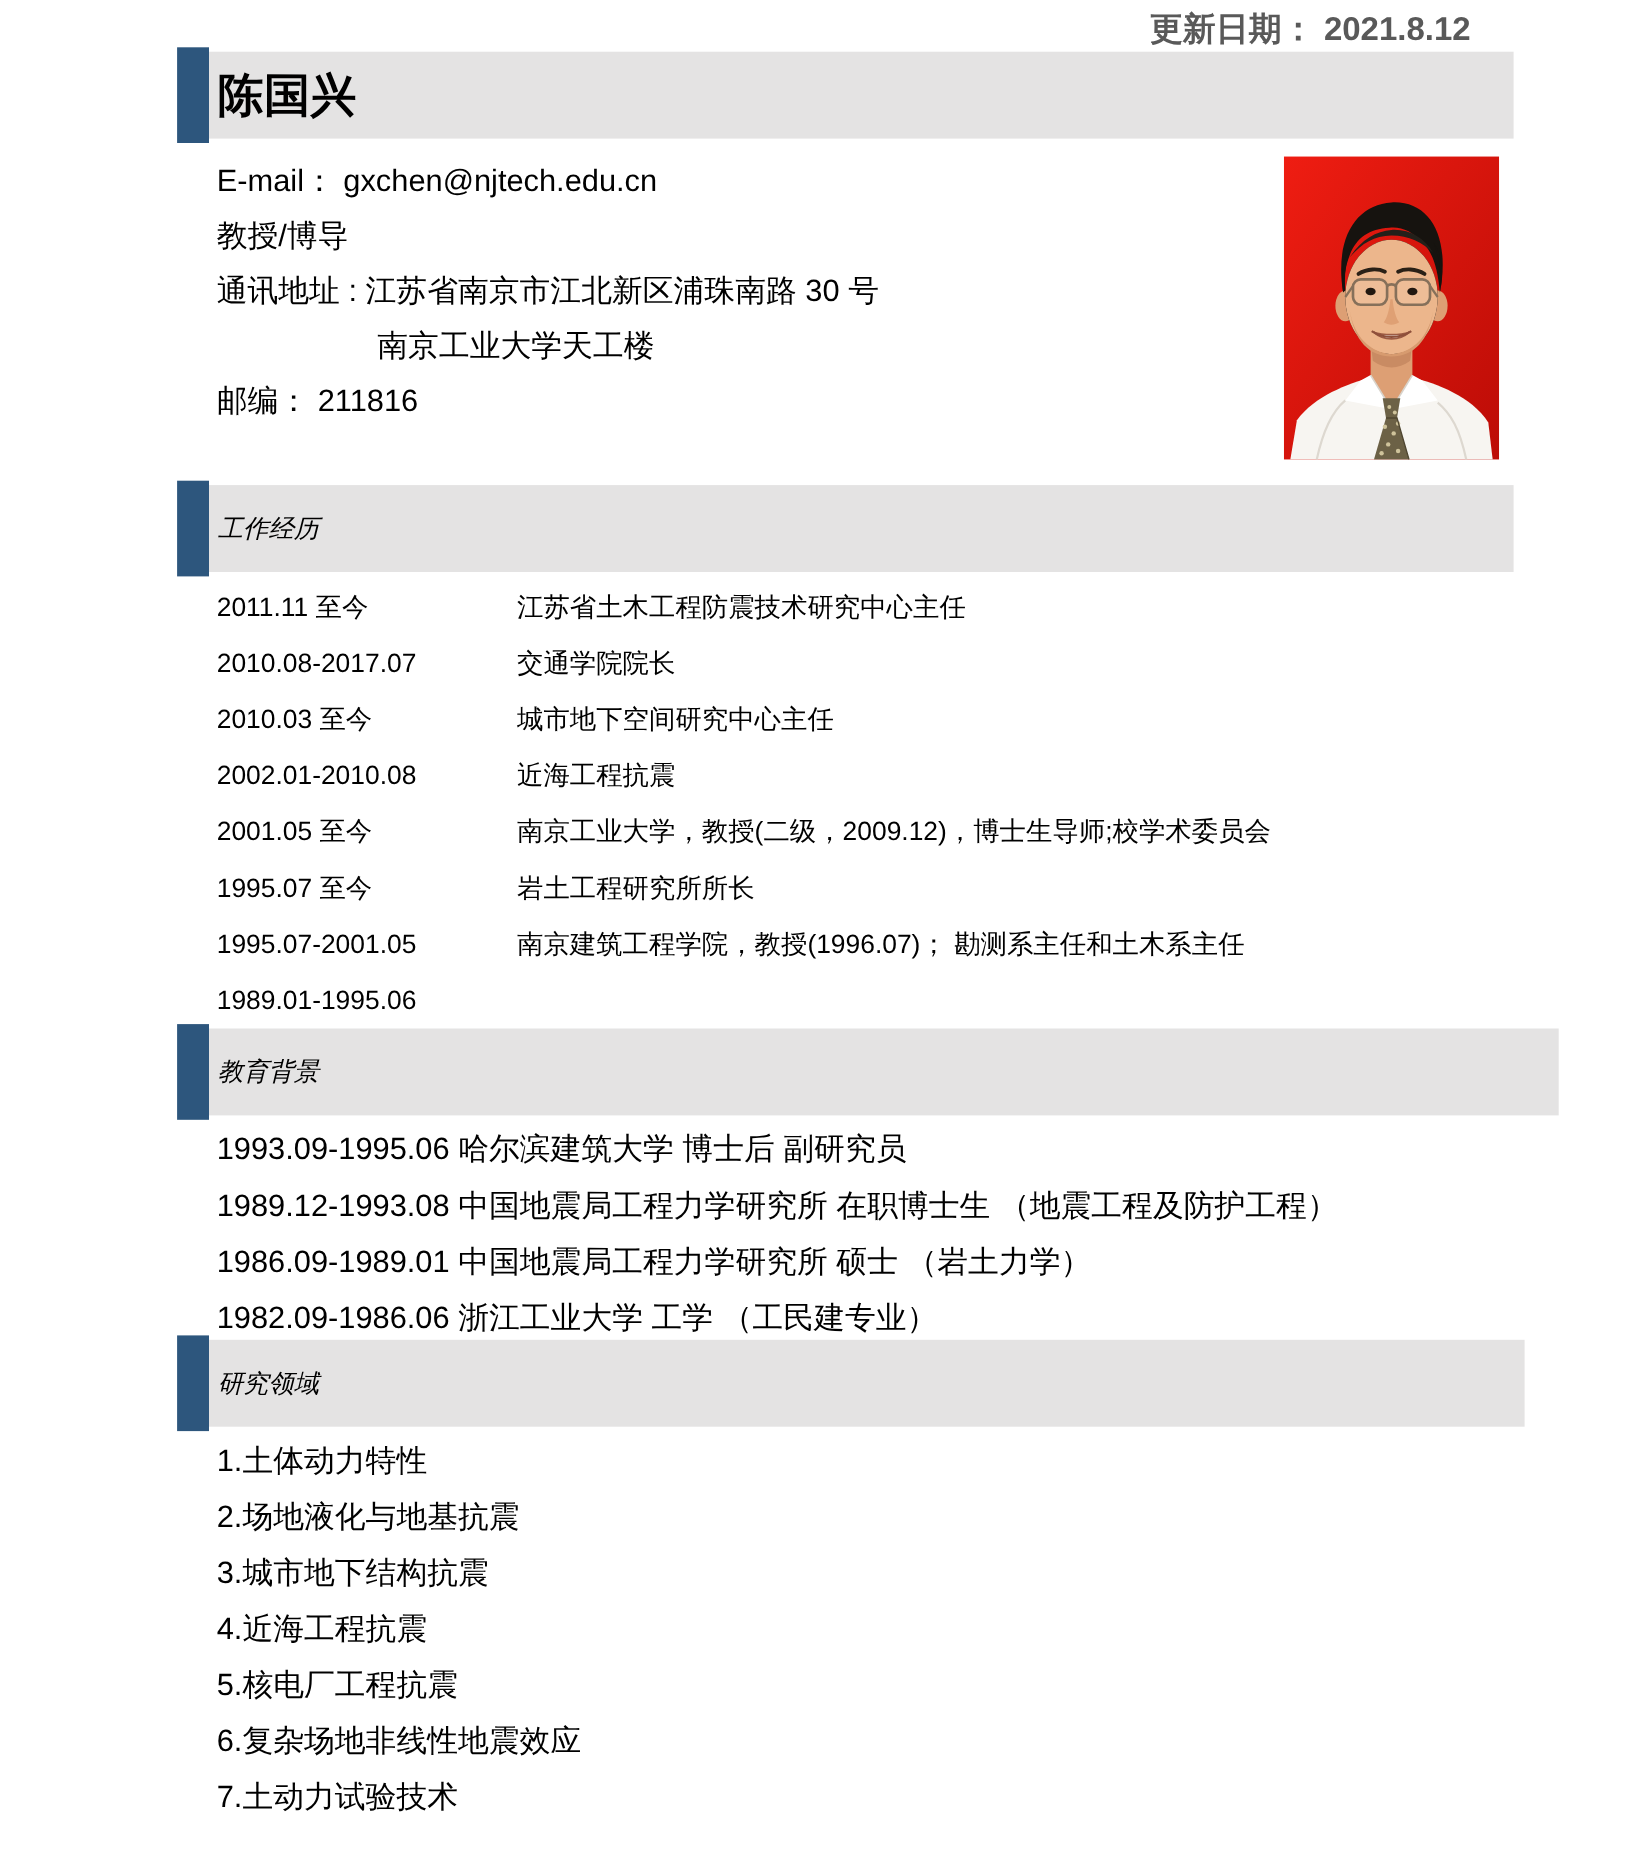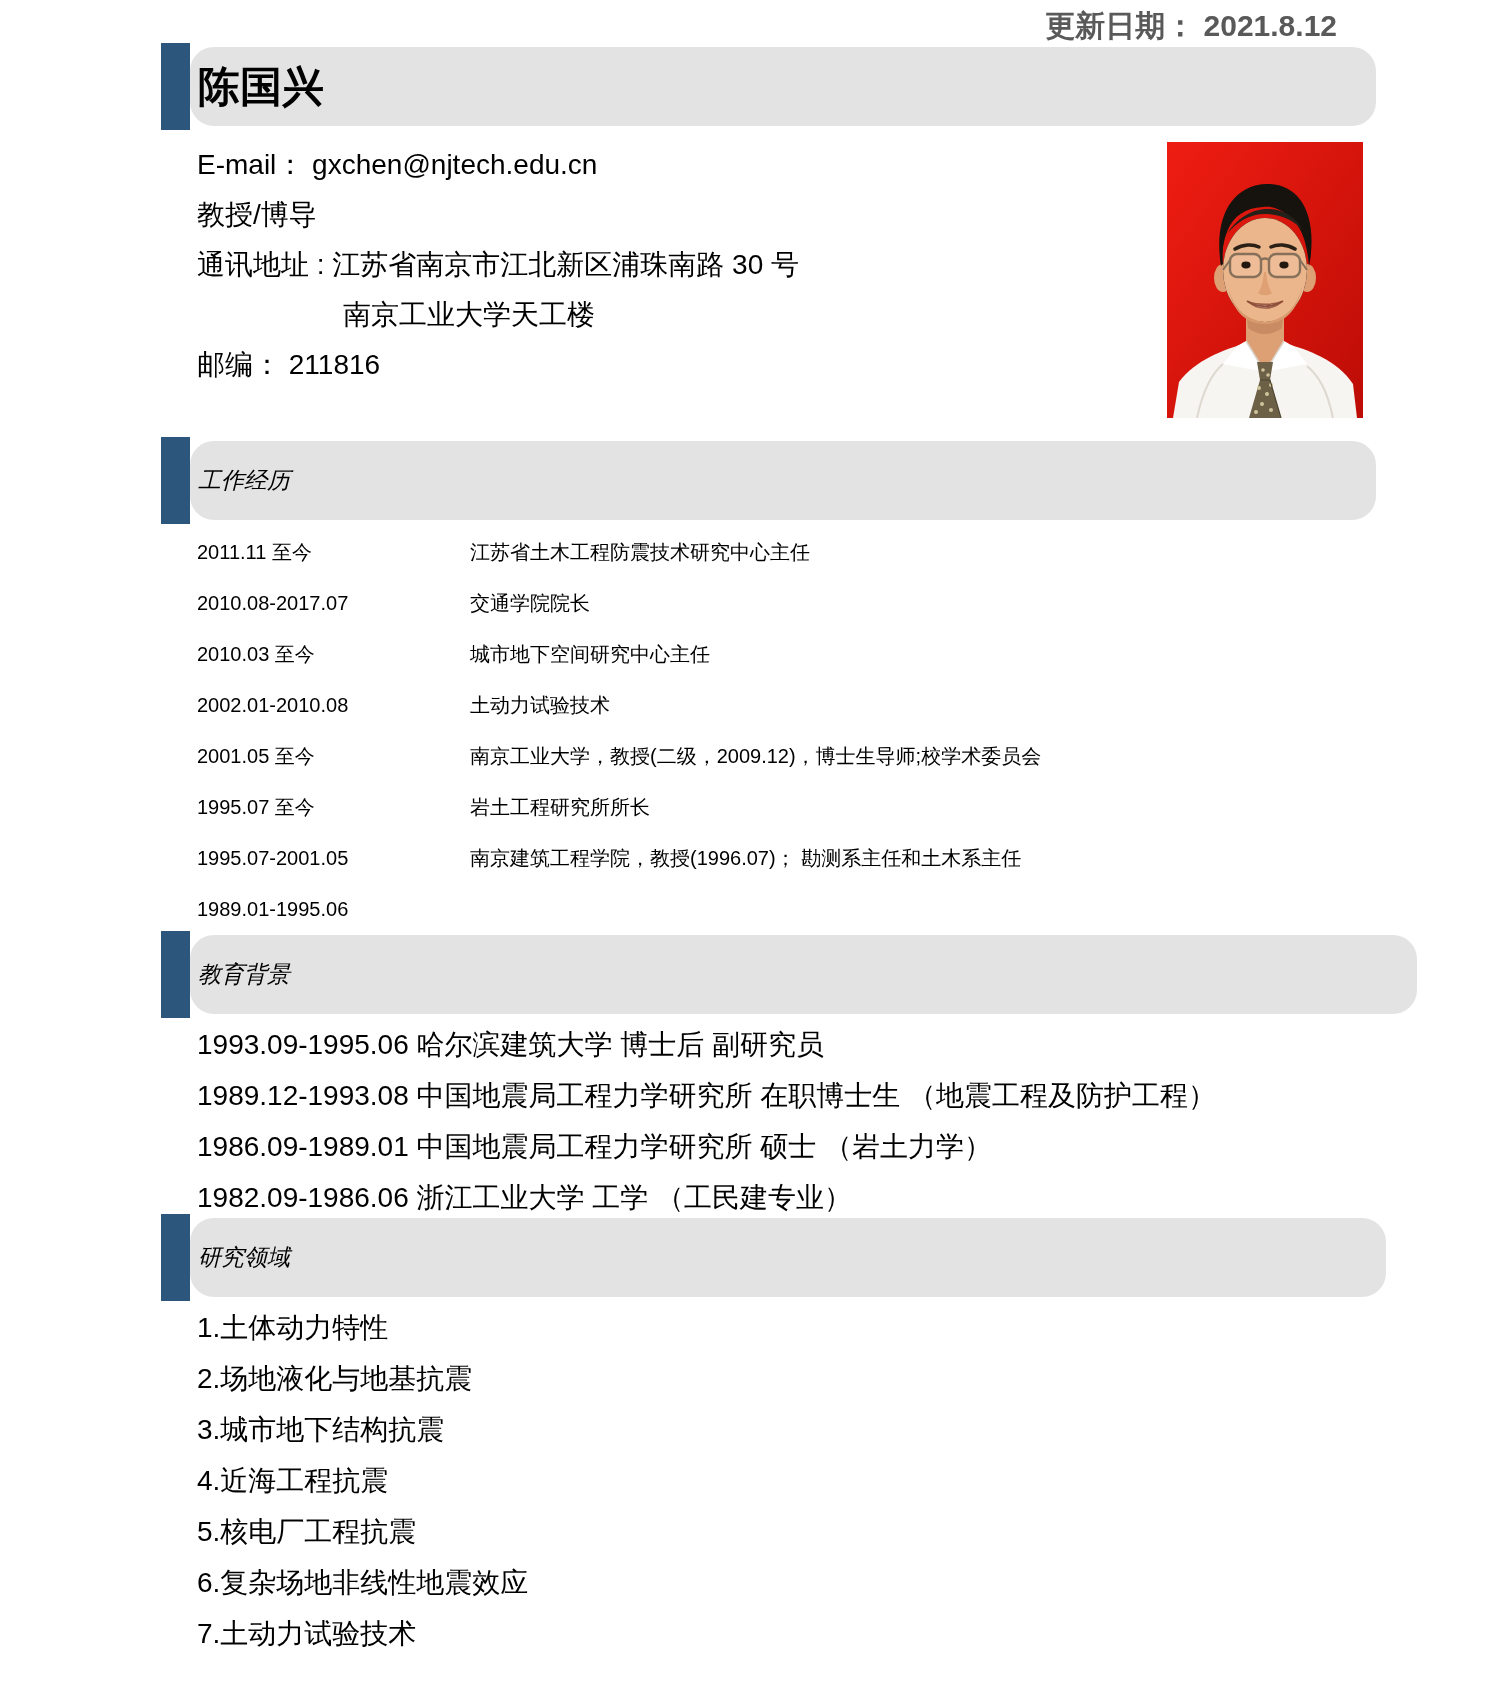--- a/index.html
+++ b/index.html
@@ -23,38 +23,38 @@
   .section-bar{
     position:absolute;left:161px;width:1215px;height:79px;
   }
   .bar-accent{
     position:absolute;left:0;top:-4px;width:29px;height:87px;
     background:var(--accent-blue);
   }
   .bar-fill{
     position:absolute;left:29px;right:0;top:0;bottom:0;
     background:var(--section-bar-gray);
-    display:flex;align-items:center;padding-left:8px;box-sizing:border-box;border-radius:24px;
+    display:flex;align-items:center;padding-left:8px;box-sizing:border-box;
   }
   .bar-title{font-size:23px;font-weight:normal;white-space:nowrap;font-style:italic;}
   .bar-name{font-size:42px;font-weight:bold;white-space:nowrap;}
 
   .contact{
     position:absolute;left:197px;top:140px;width:950px;
     font-size:28px;line-height:50px;
   }
   .contact p{margin:0;white-space:nowrap;}
   .contact .indent{padding-left:146px;}
 
   .photo{
     position:absolute;left:1167px;top:142px;width:196px;height:276px;
     overflow:hidden;
   }
 
-  .work-rows{position:absolute;left:197px;top:527px;width:1240px;font-size:20px;line-height:51px;}
+  .work-rows{position:absolute;left:197px;top:527px;width:1240px;font-size:24px;line-height:51px;}
   .work-row{display:flex;white-space:nowrap;}
   .work-period{width:273px;flex:0 0 273px;}
   .work-role{flex:1;}
 
   .edu-rows{position:absolute;left:197px;top:1019px;width:1240px;font-size:28px;line-height:51px;}
   .edu-row{white-space:nowrap;}
 
   .research-list{position:absolute;left:197px;top:1302px;width:1240px;font-size:28px;line-height:51px;}
   .research-item{white-space:nowrap;}
 </style>
@@ -161,21 +161,21 @@
   <div class="work-row">
     <span class="work-period">2010.08-2017.07</span>
     <span class="work-role">交通学院院长</span>
   </div>
   <div class="work-row">
     <span class="work-period">2010.03 至今</span>
     <span class="work-role">城市地下空间研究中心主任</span>
   </div>
   <div class="work-row">
     <span class="work-period">2002.01-2010.08</span>
-    <span class="work-role">土动力试验技术</span>
+    <span class="work-role">近海工程抗震</span>
   </div>
   <div class="work-row">
     <span class="work-period">2001.05 至今</span>
     <span class="work-role">南京工业大学，教授(二级，2009.12)，博士生导师;校学术委员会</span>
   </div>
   <div class="work-row">
     <span class="work-period">1995.07 至今</span>
     <span class="work-role">岩土工程研究所所长</span>
   </div>
   <div class="work-row">

